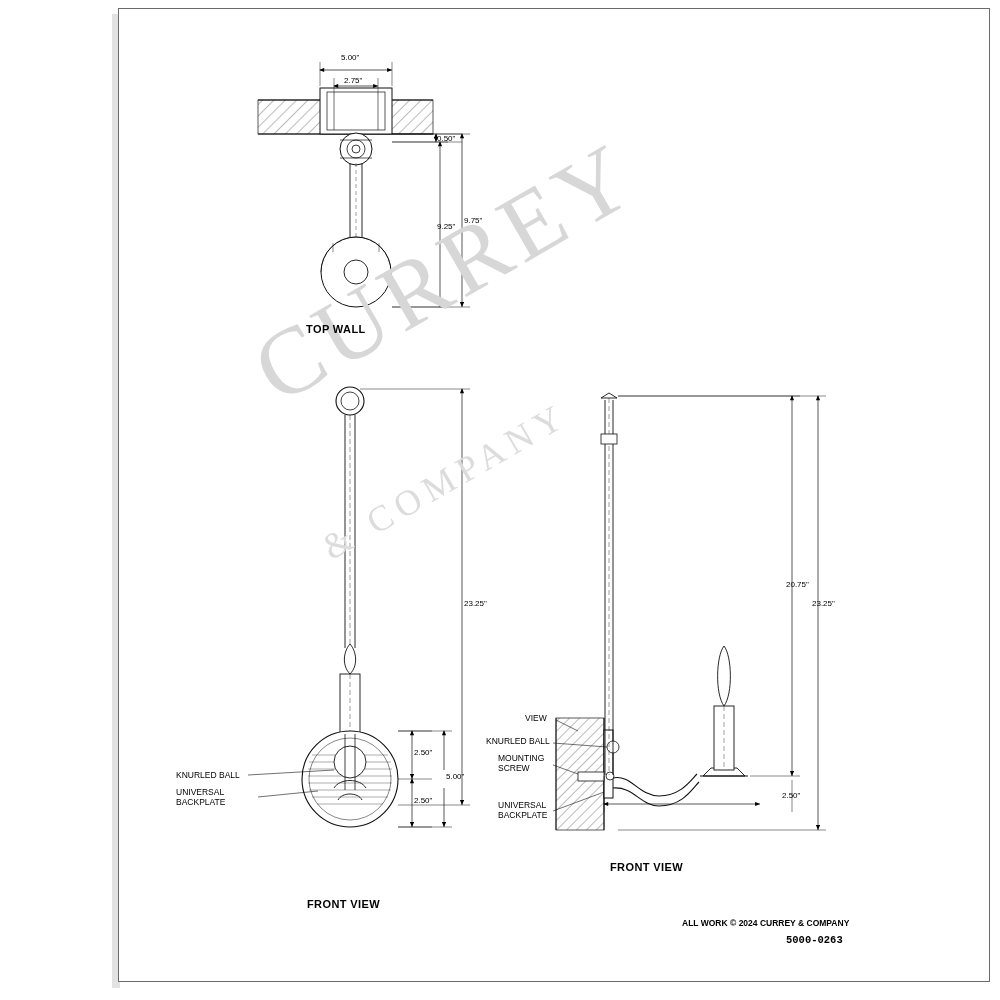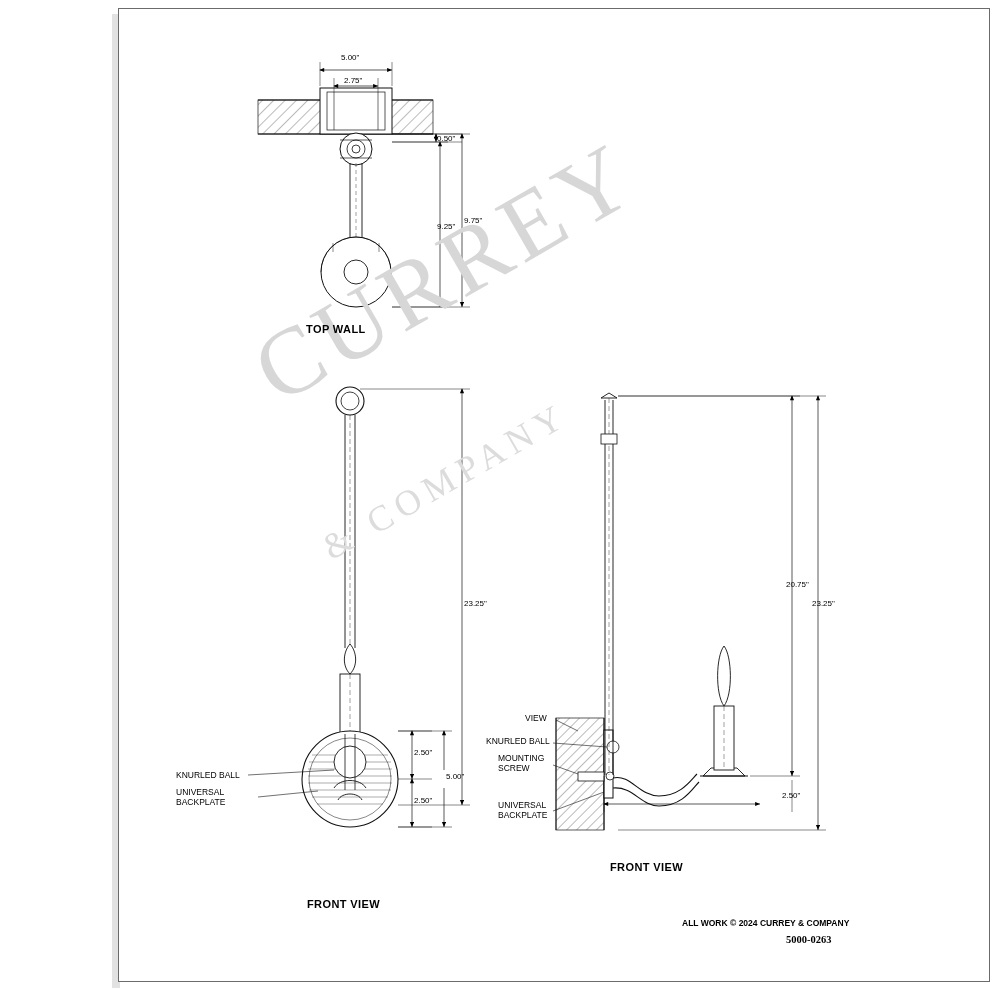--- a/index.html
+++ b/index.html
@@ -59,21 +59,21 @@
     position: absolute;
     font-family: "Liberation Sans", sans-serif;
     font-size: 11px;
     font-weight: bold;
     letter-spacing: 0.4px;
     color: #000;
     white-space: pre;
   }
   .footer-code {
     position: absolute;
-    font-family: Liberation Serif, serif;
+    font-family: Liberation Mono, monospace;
     font-size: 10.5px;
     font-weight: bold;
     color: #000;
     white-space: pre;
   }
   .footer-copy {
     position: absolute;
     font-family: "Liberation Sans", sans-serif;
     font-size: 8.5px;
     font-weight: bold;

